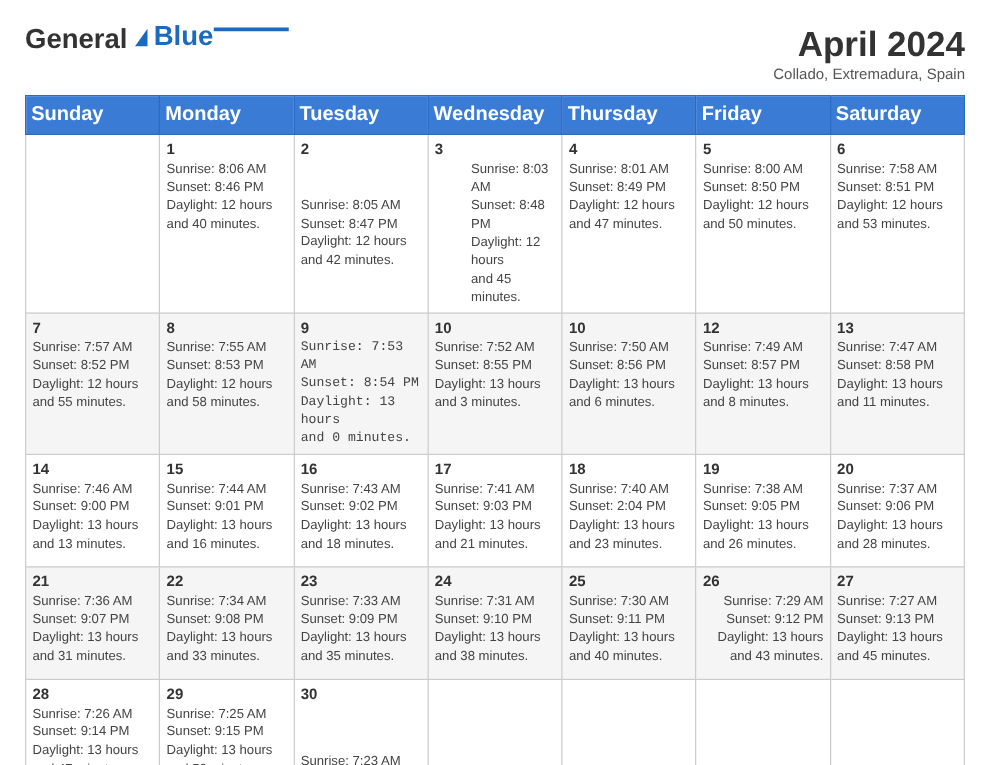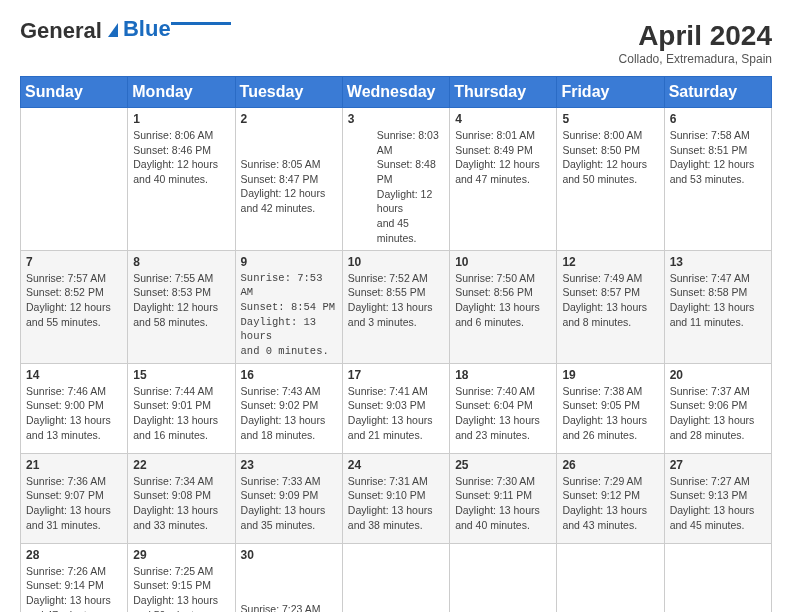--- a/index.html
+++ b/index.html
@@ -244,21 +244,21 @@
         <td>
           <span class="day-num">17</span>
           <div class="day-info" style="white-space: pre-line;">Sunrise: 7:41 AM
 Sunset: 9:03 PM
 Daylight: 13 hours
 and 21 minutes.</div>
         </td>
         <td>
           <span class="day-num">18</span>
           <div class="day-info" style="white-space: pre-line;">Sunrise: 7:40 AM
-Sunset: 6:04 PM
+Sunset: 2:04 PM
 Daylight: 13 hours
 and 23 minutes.</div>
         </td>
         <td>
           <span class="day-num">19</span>
           <div class="day-info" style="white-space: pre-line;">Sunrise: 7:38 AM
 Sunset: 9:05 PM
 Daylight: 13 hours
 and 26 minutes.</div>
         </td>
@@ -301,21 +301,21 @@
         </td>
         <td>
           <span class="day-num">25</span>
           <div class="day-info" style="white-space: pre-line;">Sunrise: 7:30 AM
 Sunset: 9:11 PM
 Daylight: 13 hours
 and 40 minutes.</div>
         </td>
         <td>
           <span class="day-num">26</span>
-          <div class="day-info" style="white-space: pre-line;">Sunrise: 7:29 AM
+          <div class="day-info" style="white-space: pre-line; text-align: right;">Sunrise: 7:29 AM
 Sunset: 9:12 PM
 Daylight: 13 hours
 and 43 minutes.</div>
         </td>
         <td>
           <span class="day-num">27</span>
           <div class="day-info" style="white-space: pre-line;">Sunrise: 7:27 AM
 Sunset: 9:13 PM
 Daylight: 13 hours
 and 45 minutes.</div>

